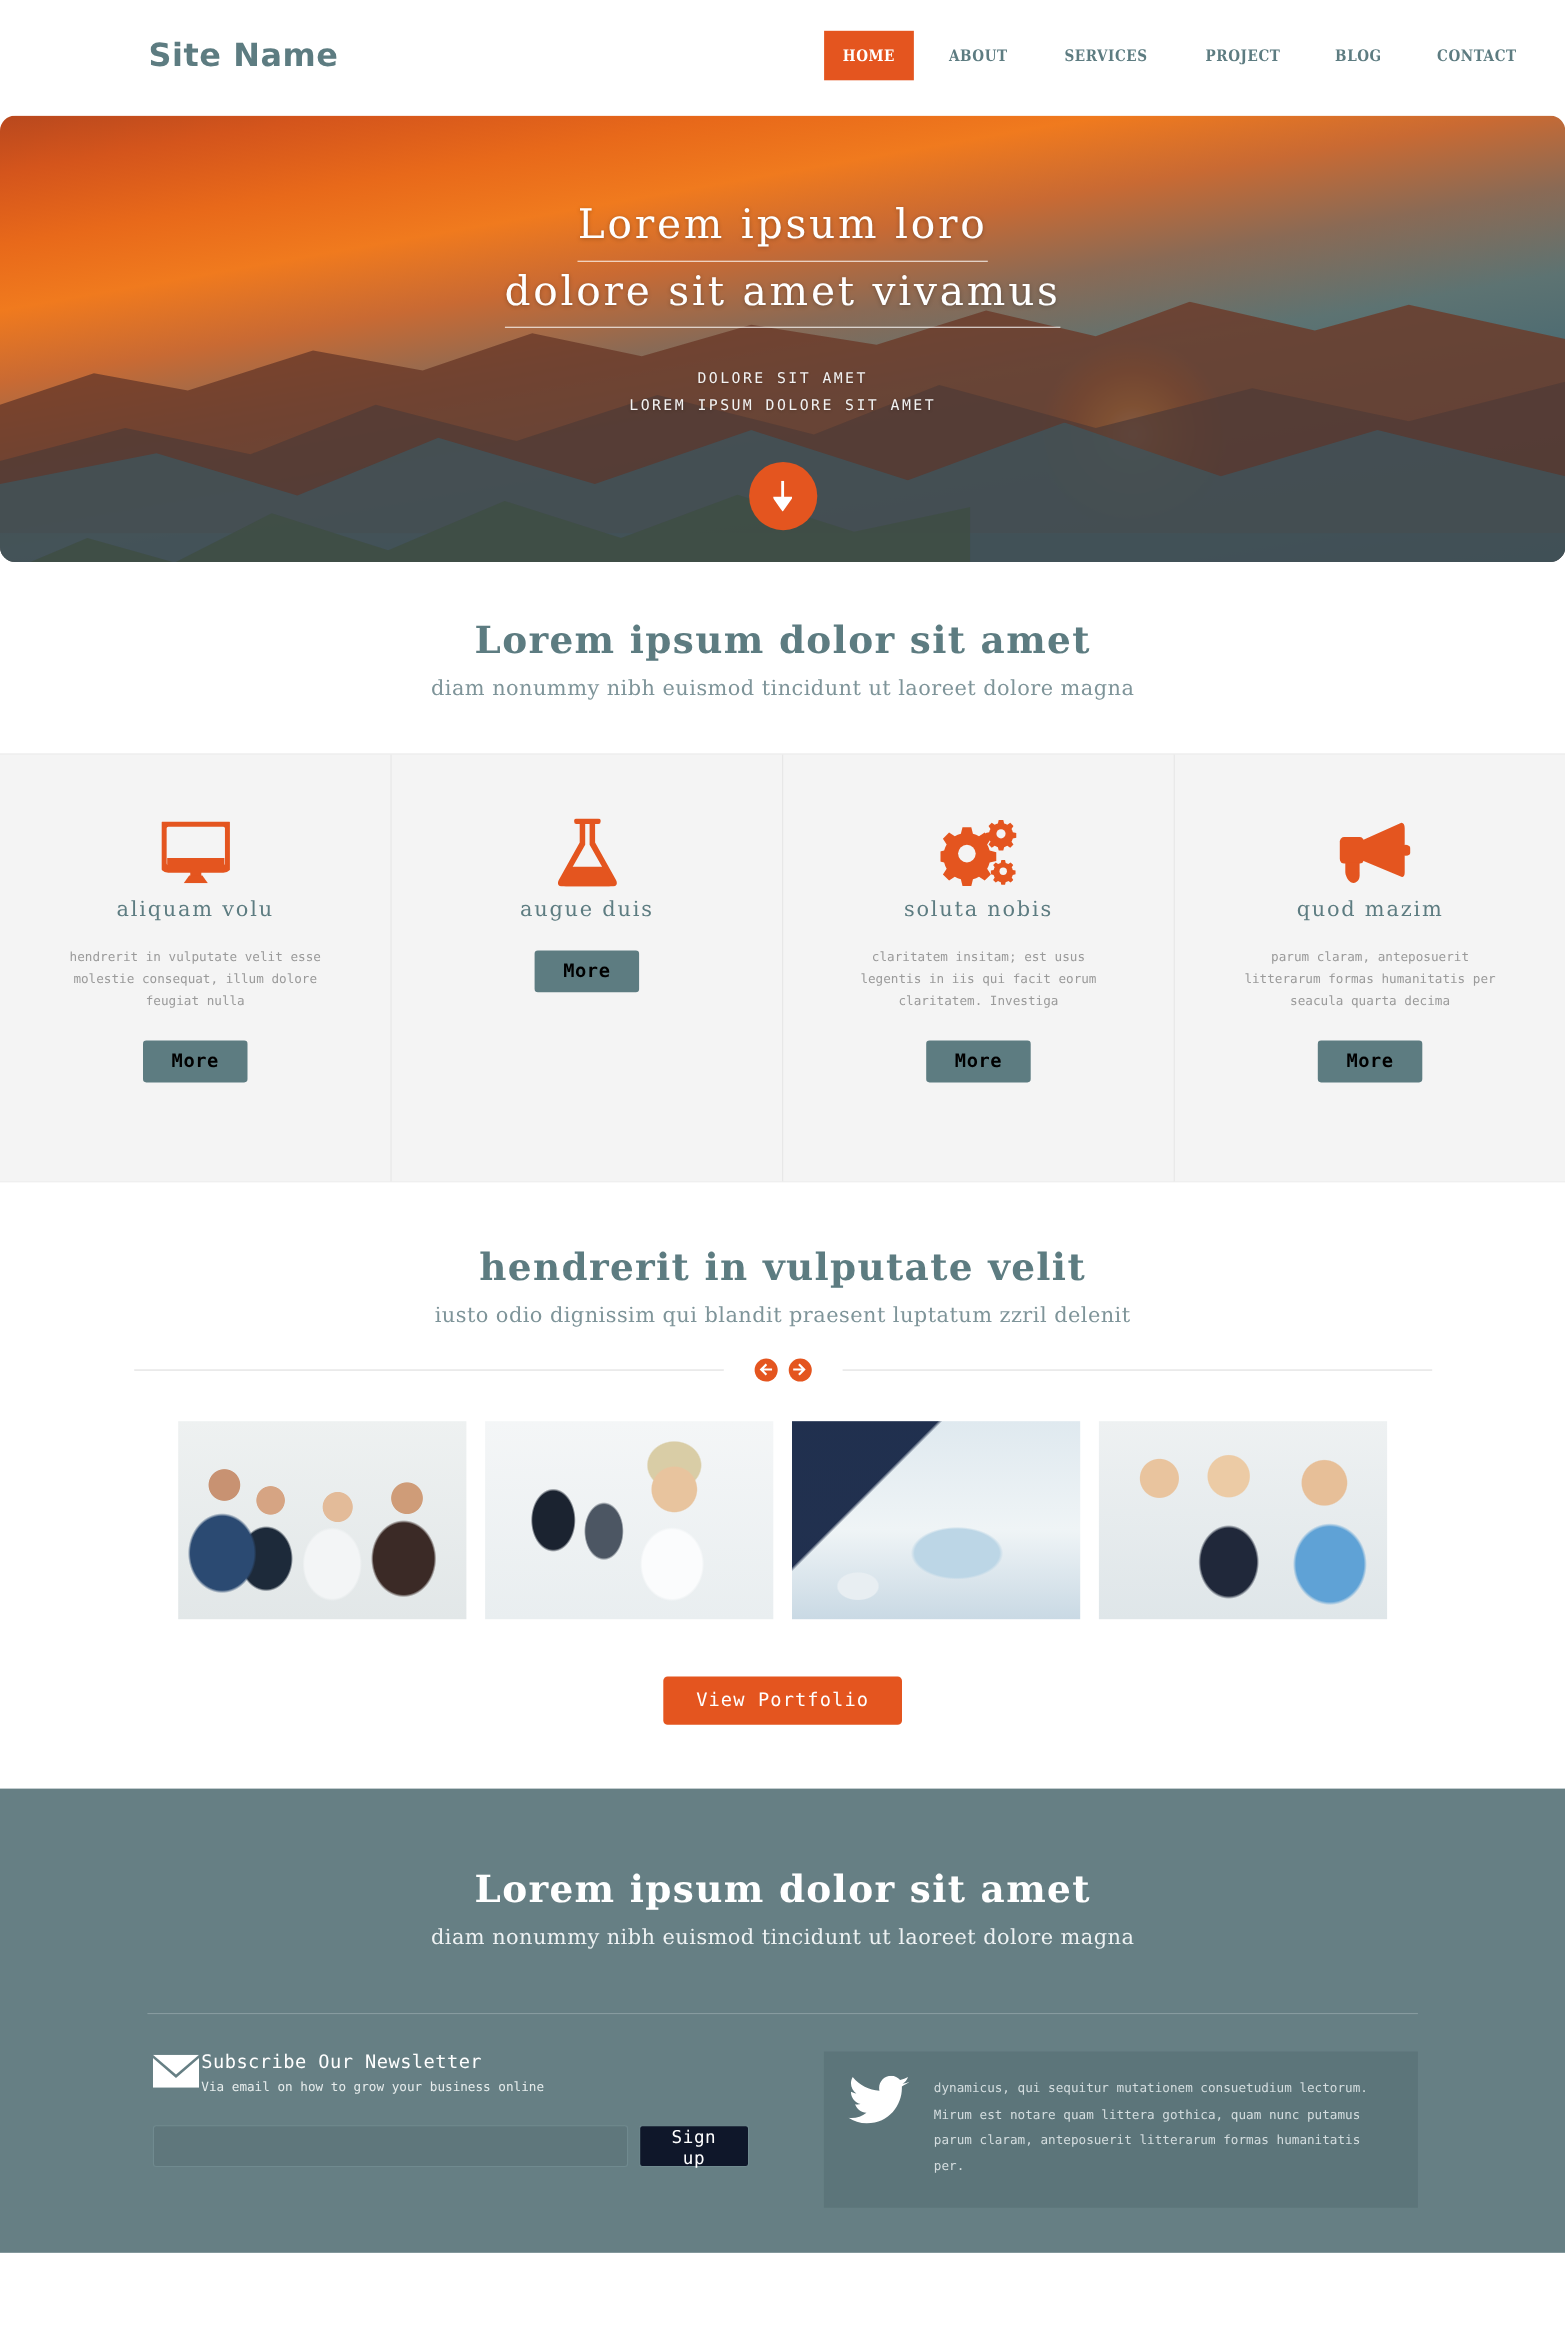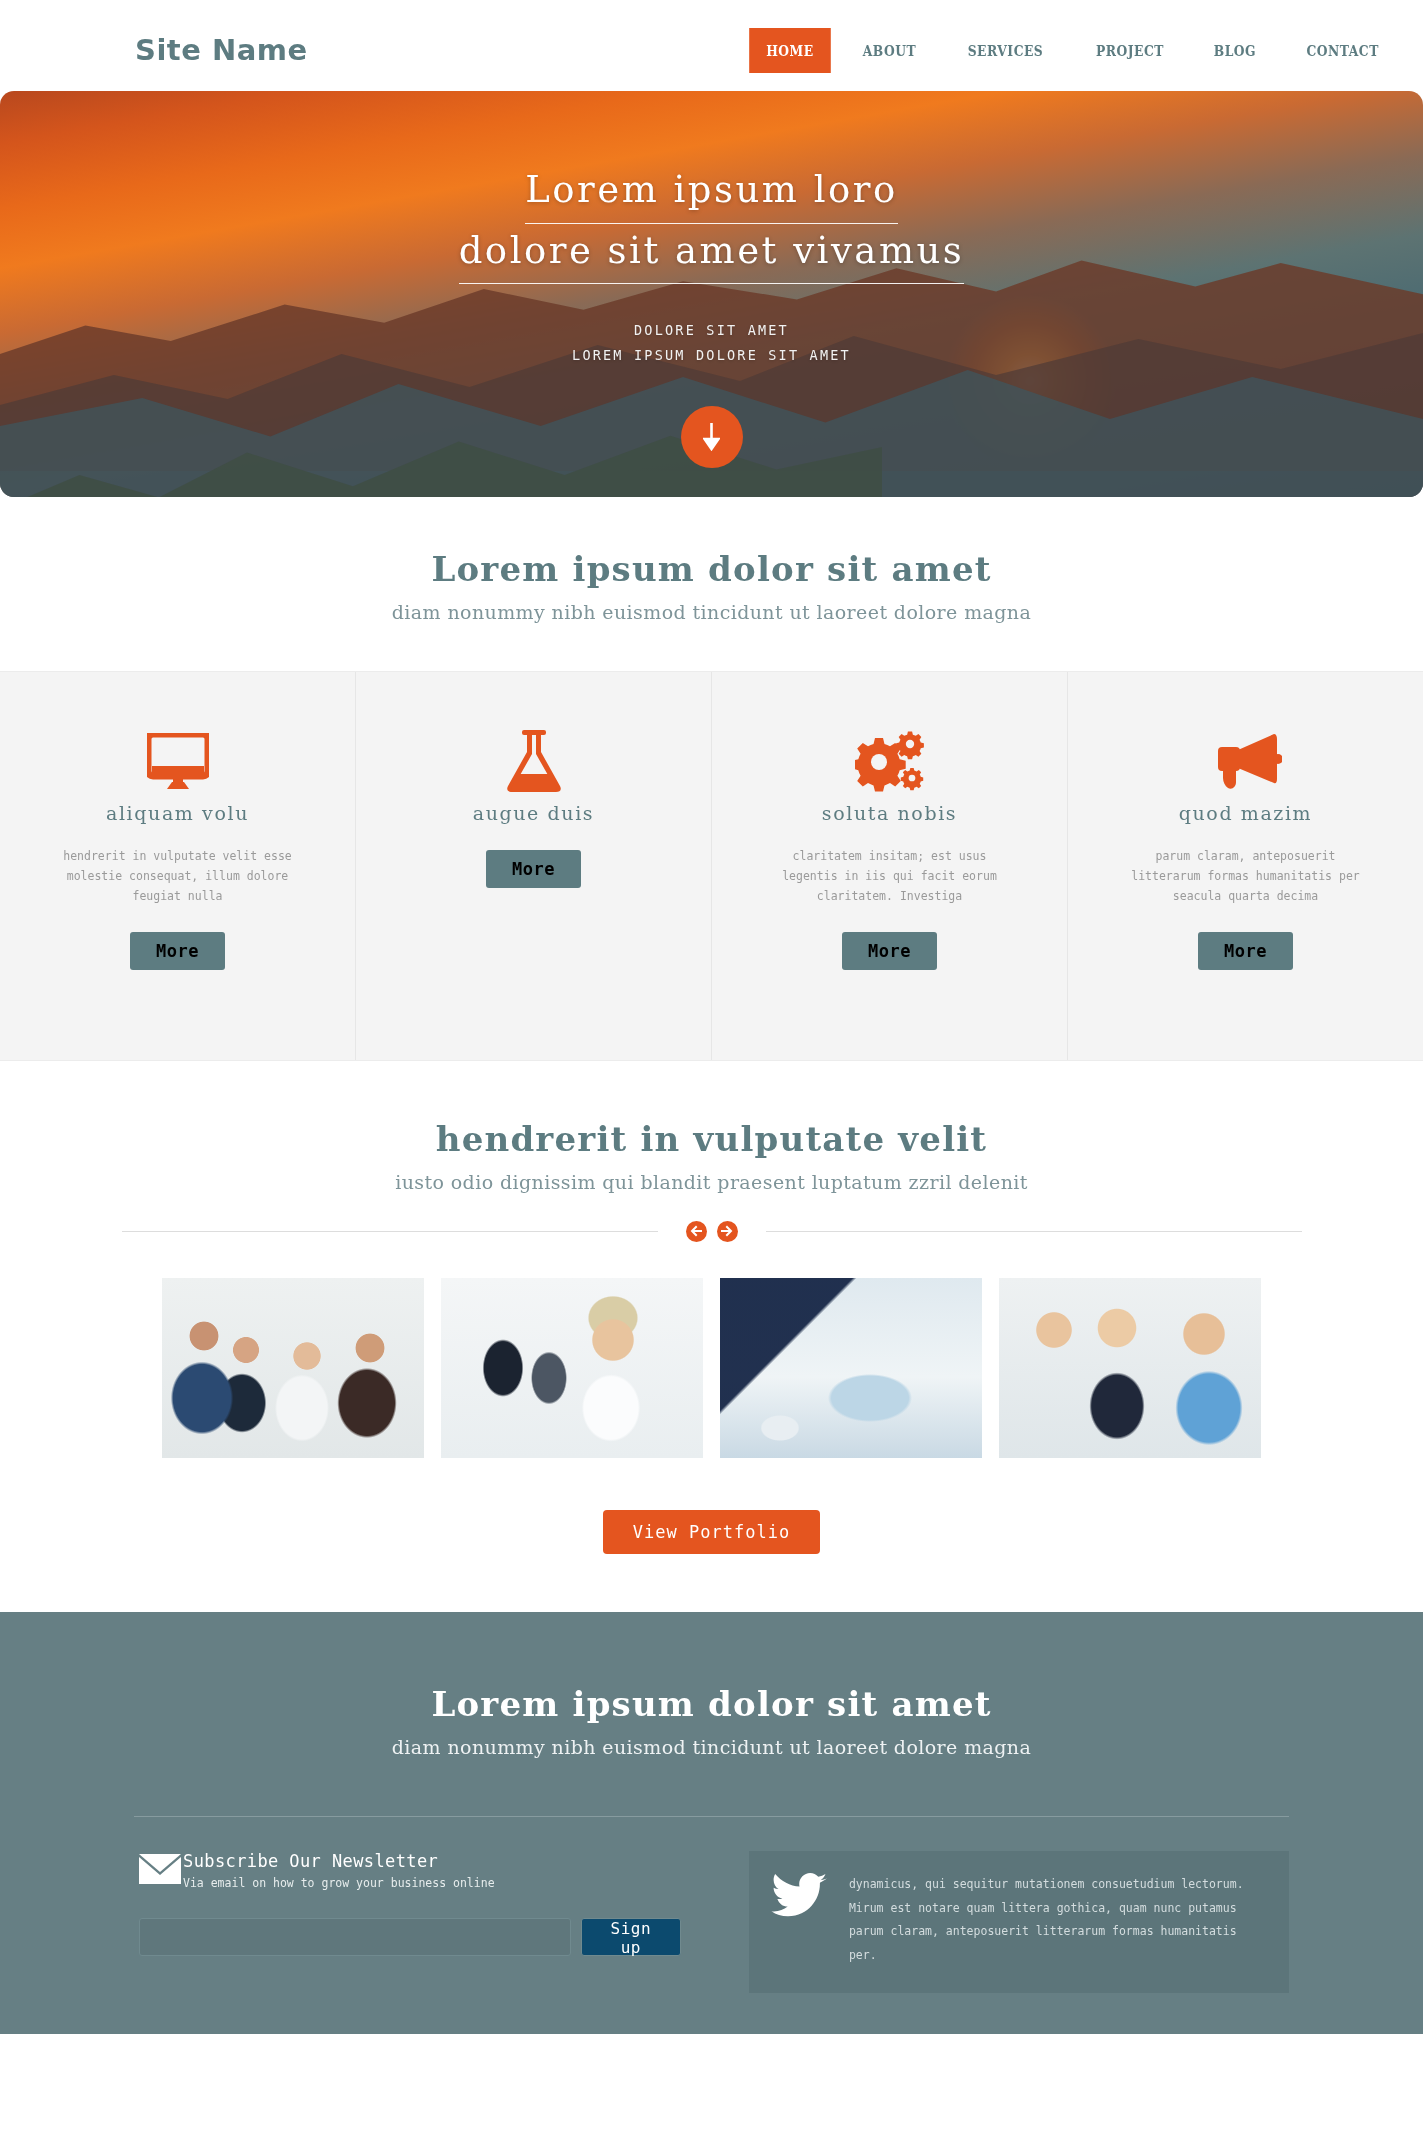--- a/index.html
+++ b/index.html
@@ -5,21 +5,21 @@
   * { box-sizing: border-box; margin: 0; padding: 0; }
   html, body {
     width: 1423px;
     background: #ffffff;
     font-family: "DejaVu Sans Mono", monospace;
   }
   body { width: 1423px; height: 2130px; overflow: hidden; position: relative; }
 
   
   .header {
-    height: 91px;
+    height: 105px;
     background: #ffffff;
     display: flex;
     align-items: center;
     position: relative;
     z-index: 5;
   }
   .site-name {
     position: absolute;
     left: 135px;
     top: 33px;
@@ -338,21 +338,21 @@
     border: 1px solid #708a8f;
     border-radius: 3px;
     padding: 0 12px;
     color: #ffffff;
     font-family: "DejaVu Sans Mono", monospace;
     font-size: 13px;
     outline: none;
   }
   .nl-btn {
     height: 38px;
-    background: #0c4a6e;
+    background: #0f172a;
     border: 1px solid #708a8f;
     border-radius: 3px;
     color: #ffffff;
     font-family: "DejaVu Sans Mono", monospace;
     font-size: 16px;
     padding: 0 15px;
     cursor: pointer;
     letter-spacing: 0.5px;
   }
   .tweet {

